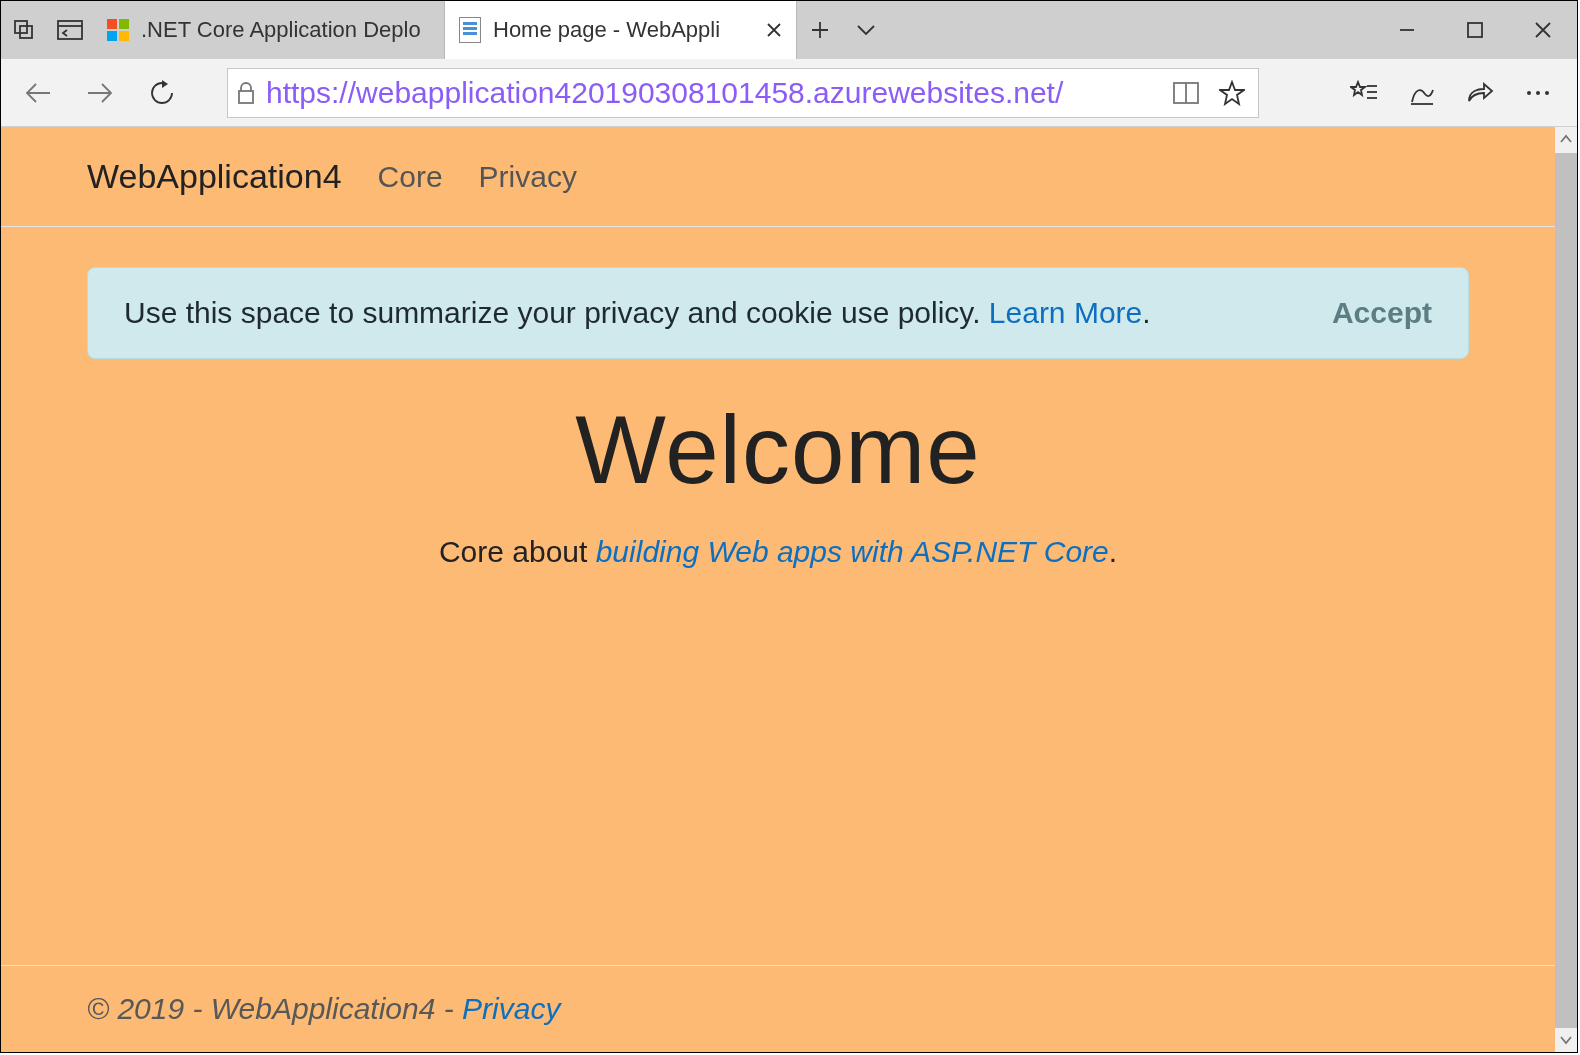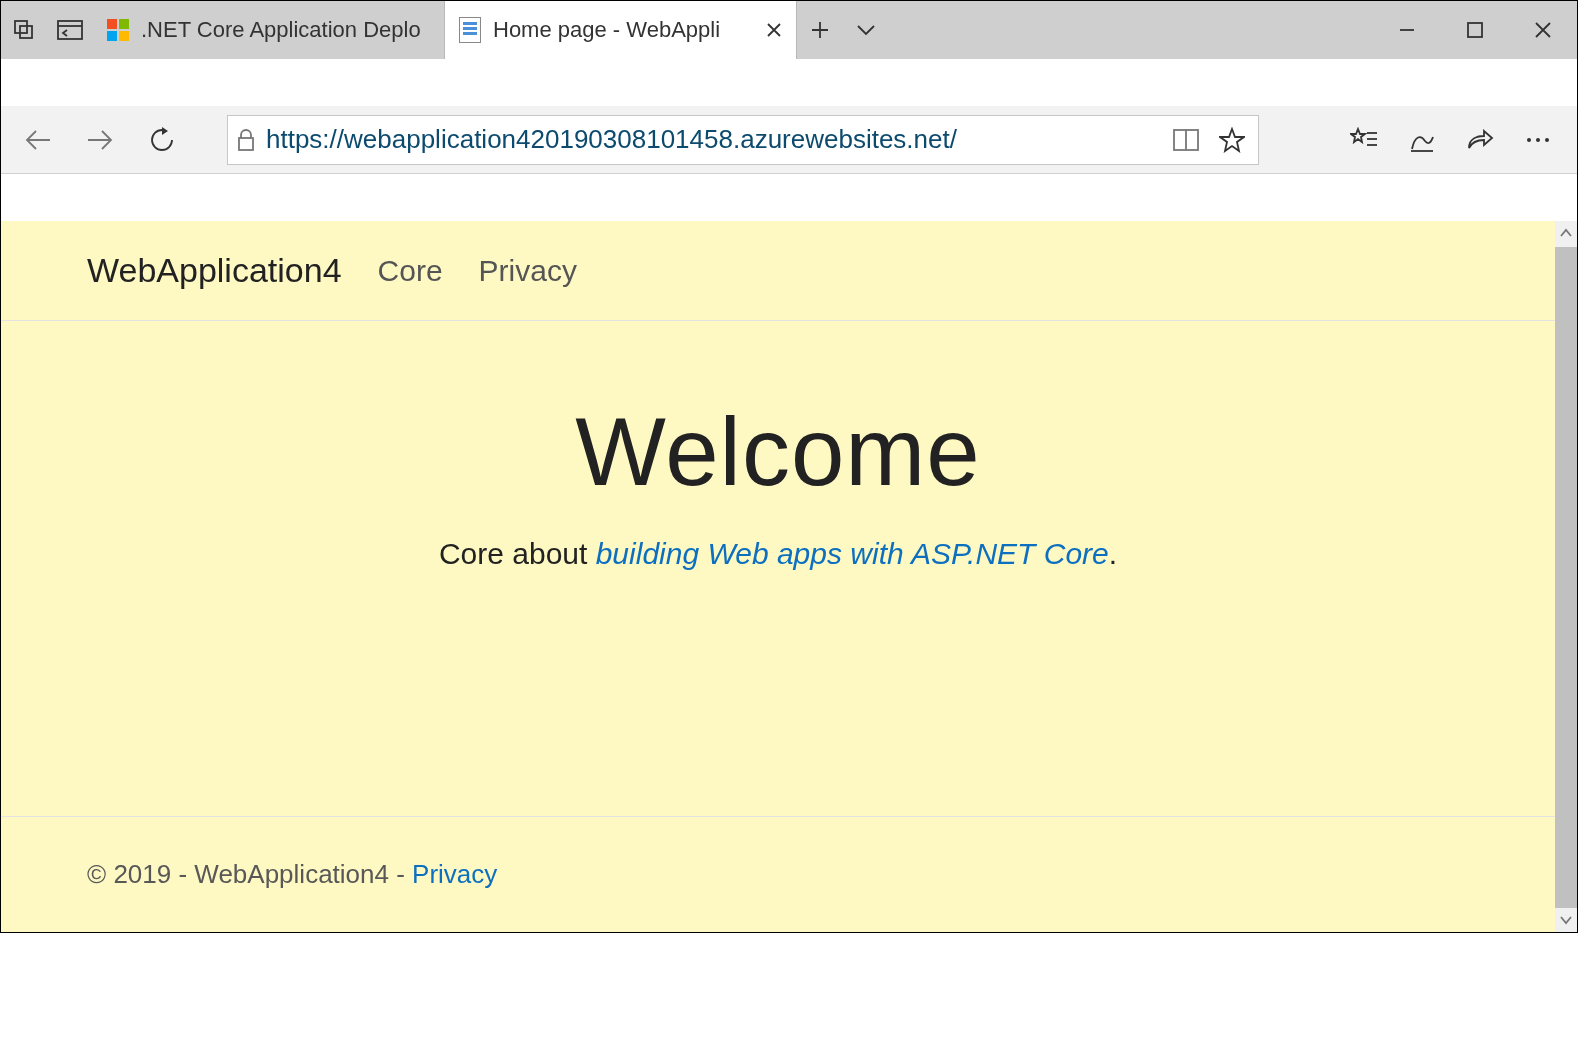--- a/index.html
+++ b/index.html
@@ -1,19 +1,19 @@
 <!DOCTYPE html>
 <html><head>
 <meta charset="utf-8">
 <style>
   * { box-sizing: border-box; margin: 0; padding: 0; }
   html, body { width: 1580px; height: 1055px; font-family: "Segoe UI", Arial, sans-serif; background:#fff; overflow:hidden; }
 
   
-  .frame { width:1578px; height:933px; border:1px solid #000; background:#fff; display:flex; flex-direction:column;gap:47px; }
+  .frame { width:1578px; height:1053px; border:1px solid #000; background:#fff; display:flex; flex-direction:column; }
 
   
   .tabbar { height:58px; background:#cfcfcf; display:flex; align-items:stretch; }
   .tabbar .sysbtn { width:46px; display:flex; align-items:center; justify-content:center; }
   .tabbar .tab { display:flex; align-items:center; padding:0 14px; gap:12px; font-size:22px; color:#333; border-right:1px solid #b8b8b8; background:#cfcfcf; position:relative; }
   .tabbar .tab.inactive { width:352px; }
   .tabbar .tab.active { width:352px; background:#ffffff; }
   .tabbar .tab .tabtitle { white-space:nowrap; overflow:hidden; text-overflow:clip; flex:1; }
   .tabbar .spacer { flex:1; display:flex; align-items:center; }
   .tabbar .winctrl { display:flex; }
@@ -25,28 +25,28 @@
   .ms-logo span:nth-child(3){background:#00a4ef;}
   .ms-logo span:nth-child(4){background:#ffb900;}
 
   .pageicon { width:22px; height:26px; border:1px solid #888; background:#fff; position:relative; }
   .pageicon::after { content:""; position:absolute; left:3px; right:3px; top:4px; height:3px; background:#4a90d9; box-shadow:0 5px 0 #4a90d9, 0 10px 0 #4a90d9; }
 
   
   .toolbar { height:68px; background:#f2f2f2; border-bottom:1px solid #d0d0d0; display:flex; align-items:center; padding:0 10px; gap:8px; }
   .toolbar .navbtn { width:54px; height:54px; display:flex; align-items:center; justify-content:center; }
   .addressbox { flex:0 0 1032px; margin-left:30px; height:50px; background:#fff; border:1px solid #c7c7c7; display:flex; align-items:center; padding:0 8px; gap:10px; }
-  .addressbox .url { flex:1; font-size:26px; color:#0c4a6e; }
+  .addressbox .url { flex:1; font-size:30px; color:#8b5cf6; }
   .addressbox .rightico { width:36px; display:flex; align-items:center; justify-content:center; }
   .toolbar .toolbtn { width:58px; display:flex; align-items:center; justify-content:center; }
   .toolbar .toolgroup { margin-left:auto; display:flex; }
 
   
   .pagewrap { flex:1; display:flex; }
-  .page { flex:1; display:flex; flex-direction:column; background:#fef9c3; }
+  .page { flex:1; display:flex; flex-direction:column; background:#fdba74; }
   .vscroll { width:22px; background:#f0f0f0; display:flex; flex-direction:column; align-items:center; }
   .vscroll .arrow { height:24px; display:flex; align-items:center; justify-content:center; font-size:14px; color:#555; }
   .vscroll .thumb { margin-top:2px; width:22px; flex:1; background:#c0c0c0; }
 
   
   .sitenav { height:100px; border-bottom:1px solid #e3e3e3; display:flex; align-items:center; padding:0 86px; gap:36px; }
   .sitenav .brand { font-size:34px; font-weight:400; color:#222; }
   .sitenav .navlink { font-size:30px; color:#555; }
 
   
@@ -56,21 +56,21 @@
   .banner a { color:#0d6fbf; text-decoration:none; }
   .banner .accept { font-weight:600; color:#5c7d82; margin-left:30px; }
 
   
   .hero { text-align:center; margin-top:36px; }
   .hero h1 { font-size:96px; font-weight:300; color:#222; letter-spacing:1px; }
   .hero p { margin-top:30px; font-size:30px; color:#222; }
   .hero p a { color:#0d6fbf; text-decoration:none;font-style:italic; }
 
   
-  .footer { margin-top:auto; border-top:1px solid #e3e3e3; padding:42px 86px; font-size:26px; color:#585858; }
+  .footer { margin-top:auto; border-top:1px solid #e3e3e3; padding:26px 86px; font-size:30px; color:#585858;font-style:italic; }
   .footer a { color:#0d6fbf; text-decoration:none; }
 
   svg { display:block; }
   .stroke { stroke:#333; stroke-width:1.8; fill:none; }
   .strokelight { stroke:#777; stroke-width:1.8; fill:none; }
 </style>
 </head>
 <body>
 
 <div class="frame">
@@ -214,20 +214,26 @@
   <div class="pagewrap">
     <div class="page">
 
       <div class="sitenav">
         <a class="brand">WebApplication4</a>
         <a class="navlink">Core</a>
         <a class="navlink">Privacy</a>
       </div>
 
       <div class="contentpad">
+        <div class="banner">
+          <span class="bmsg">
+            <span>Use this space to summarize your privacy and cookie use policy. </span><a href="#">Learn More</a><span>.</span>
+          </span>
+          <a class="accept" href="#">Accept</a>
+        </div>
 
         <div class="hero">
           <h1>Welcome</h1>
           <p>
             <span>Core about </span><a href="#">building Web apps with ASP.NET Core</a><span>.</span>
           </p>
         </div>
       </div>
 
       <div class="footer">

